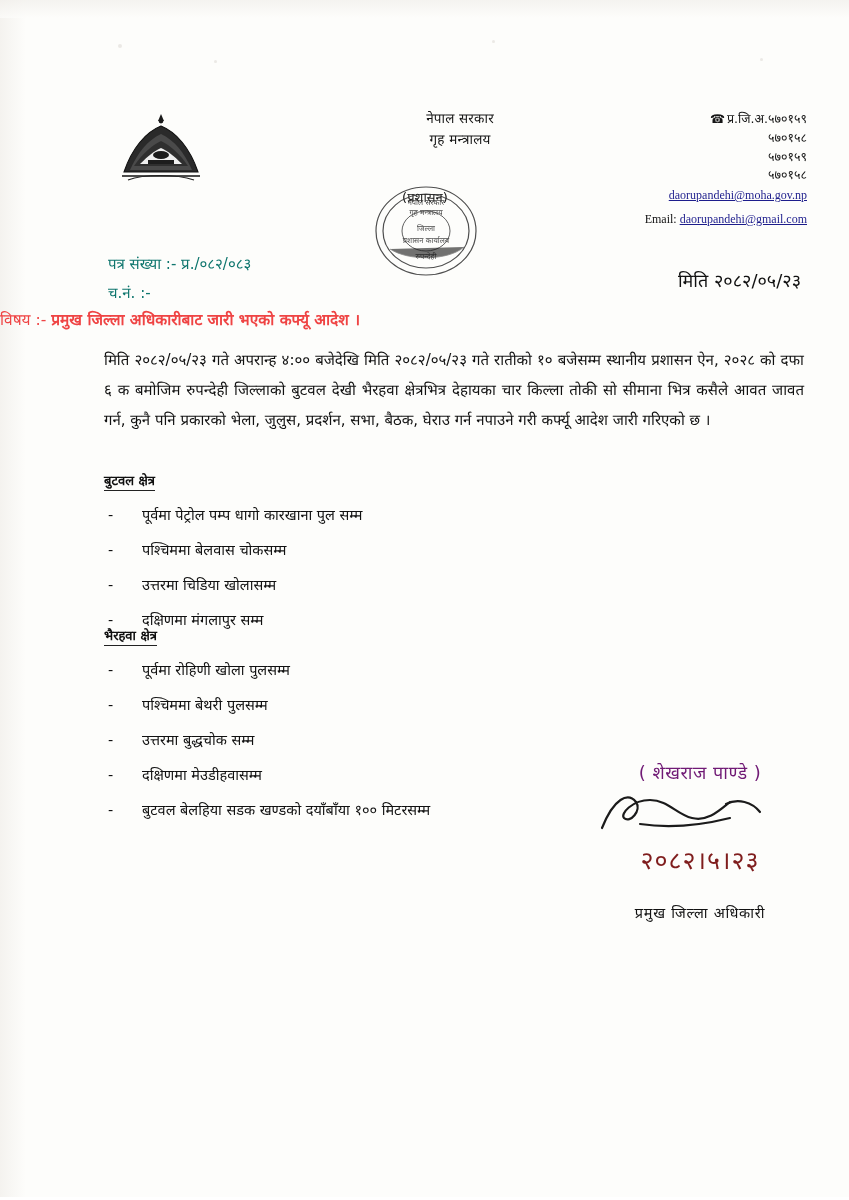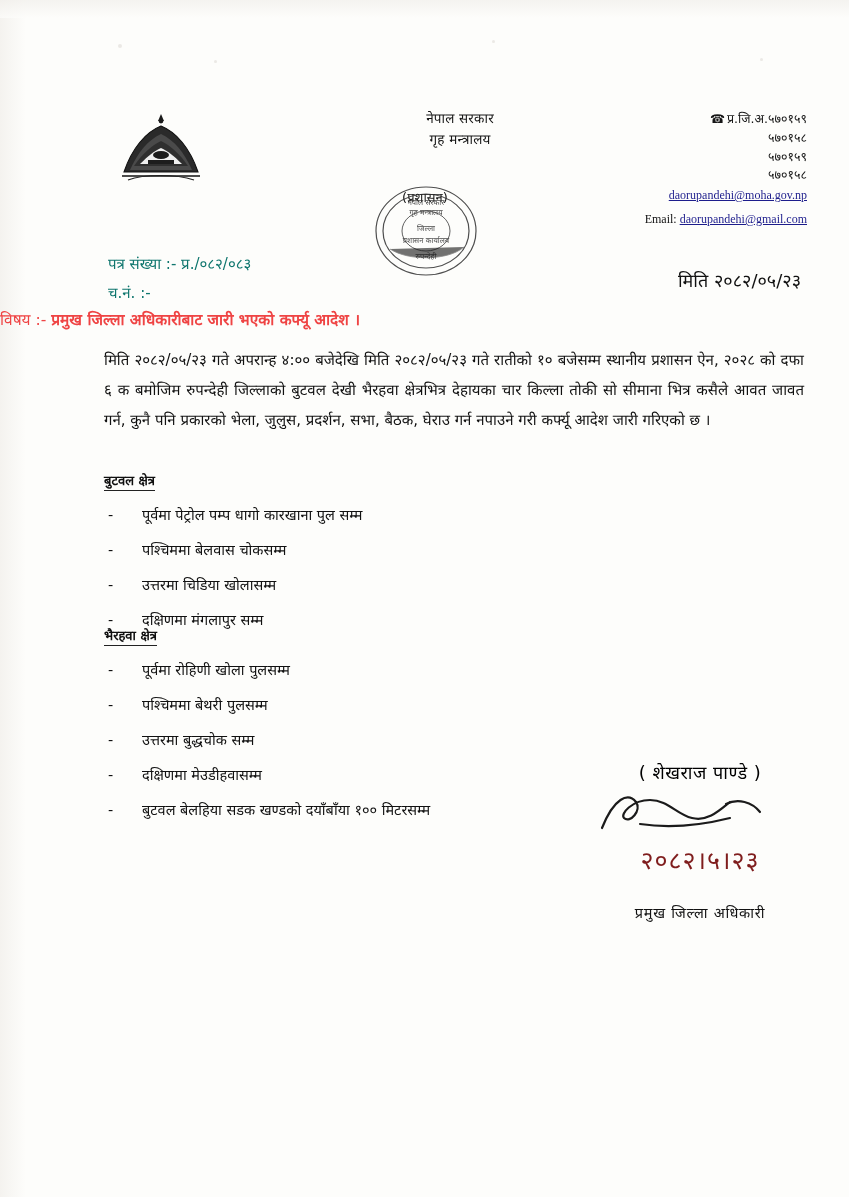--- a/index.html
+++ b/index.html
@@ -202,21 +202,21 @@
   
   .sign-block {
     position: absolute;
     left: 580px; top: 760px;
     width: 240px;
     text-align: center;
   }
   .sign-name {
     font-size: 18px;
     font-family: "DejaVu Sans", sans-serif;
-    color: #000000;
+    color: #701a75;
     letter-spacing: .5px;
   }
   .sign-scribble {
     height: 56px;
     position: relative;
   }
   .sign-date {
     font-size: 25px;
     letter-spacing: 1px;
     color: #7f1d1d;

